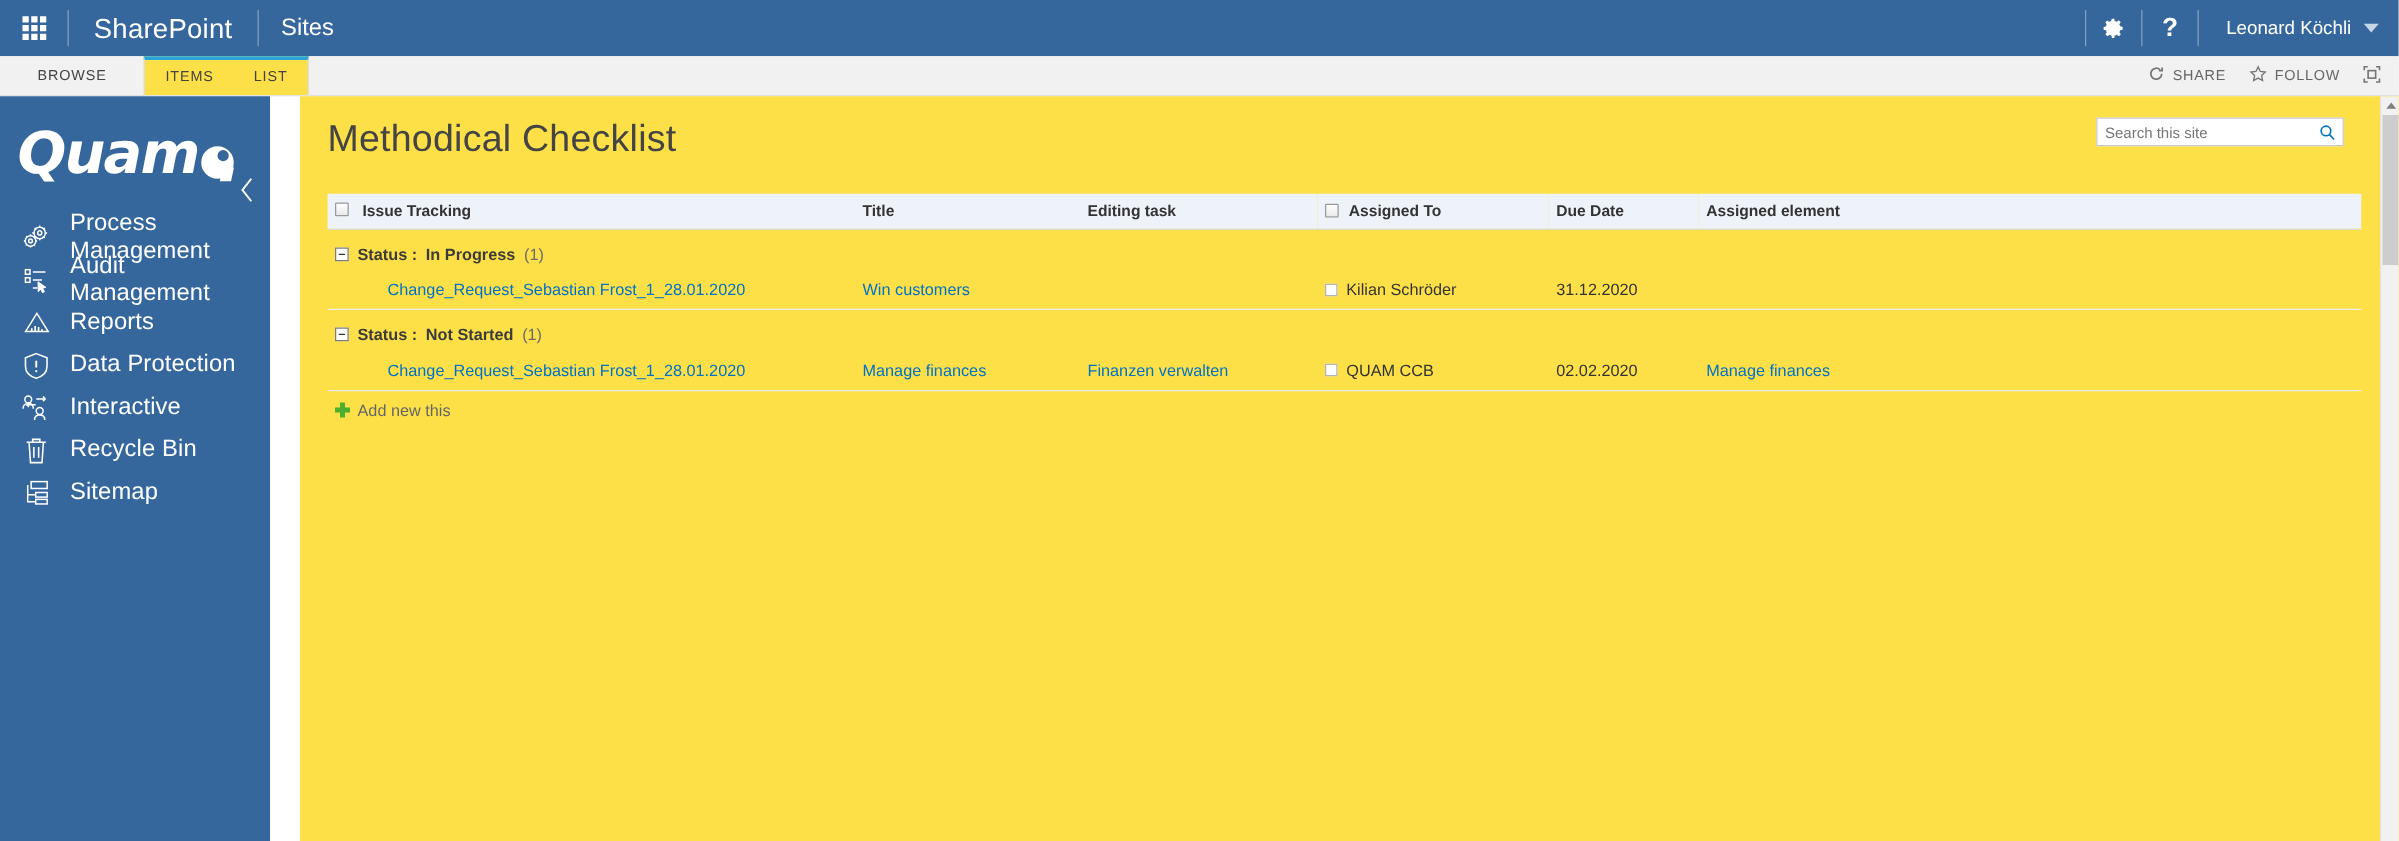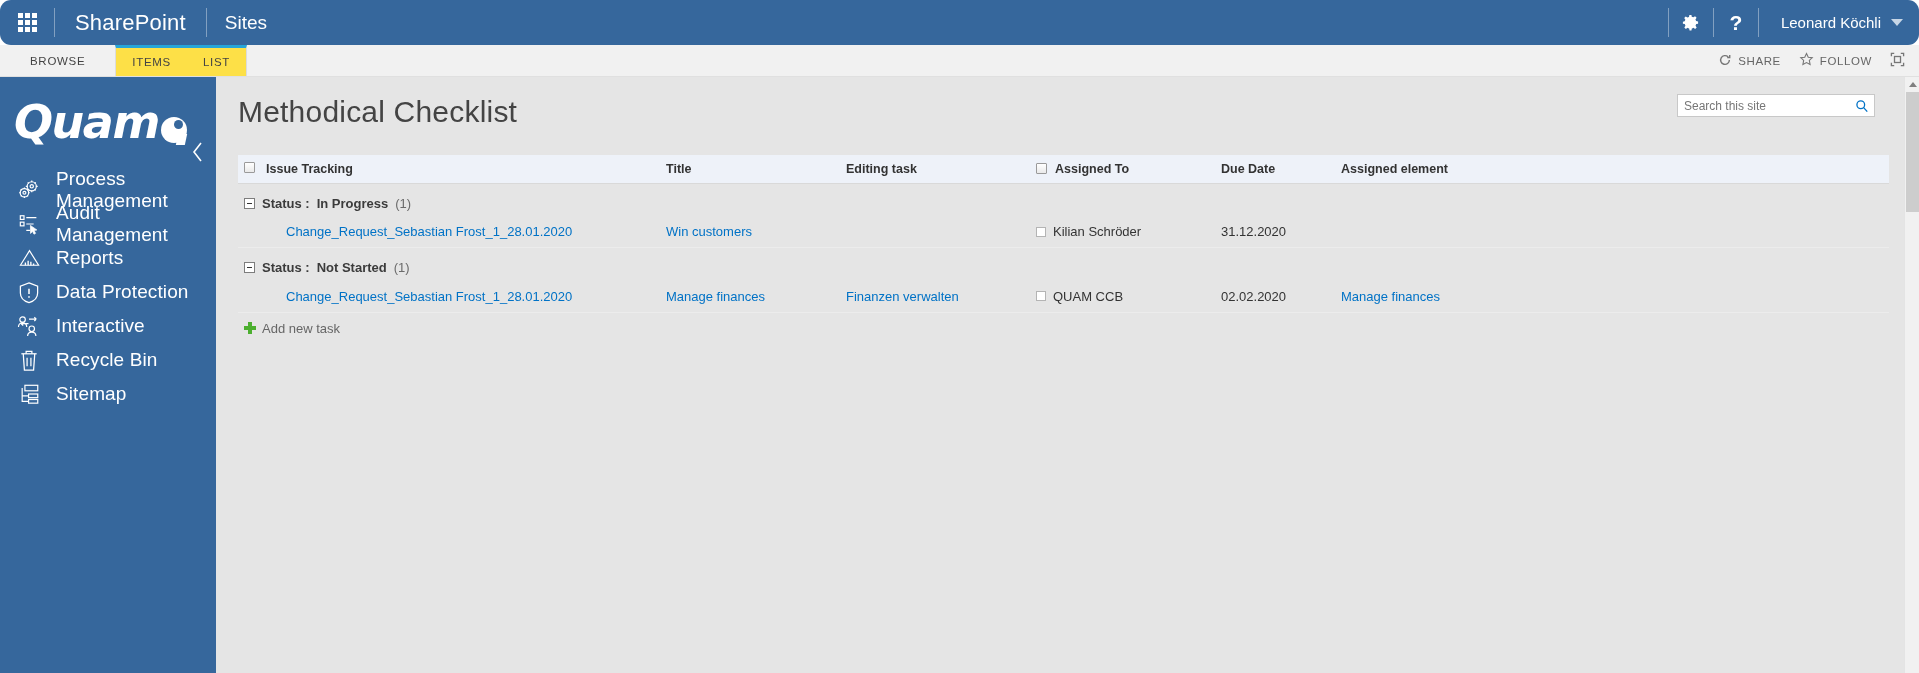--- a/index.html
+++ b/index.html
@@ -10,21 +10,20 @@
     overflow: hidden;
   }
 
   
   .suite-bar {
     height: 45px;
     background: #36679c;
     display: flex;
     align-items: stretch;
     color: #ffffff;
-    border-radius: 11px;
   }
   .waffle {
     width: 54px;
     display: flex; align-items: center; justify-content: center;
     cursor: pointer;
   }
   .waffle-grid {
     display: grid;
     grid-template-columns: repeat(3, 5px);
     grid-template-rows: repeat(3, 5px);
@@ -180,23 +179,24 @@
   .nav-icon {
     width: 26px; height: 26px;
     display: flex; align-items: center; justify-content: center;
     flex: 0 0 26px;
   }
   .nav-label { font-size: 19px; letter-spacing: 0.1px; }
 
   
   .content {
     flex: 1 1 auto;
-    background: #e5e5e5;
+    background: #fde047;
     position: relative;
     overflow: hidden;
+    margin-left: 24px;
   }
   .content-inner { padding: 0 30px 0 22px; }
   .title-row {
     display: flex; align-items: flex-start;
     padding-top: 18px;
     position: relative;
   }
   .page-title {
     font-size: 30px;
     font-weight: 300;
@@ -667,21 +667,21 @@
               <td>
                 <a class="link">Manage finances</a>
               </td>
             </tr>
 
           </tbody>
         </table>
 
         <div class="add-new">
           <span class="plus-icon"></span>
-          <span>Add new task</span>
+          <span>Add new this</span>
         </div>
       </div>
 
     </div>
 
     <div class="scroll-track">
       <div class="scroll-arrow">
         <span class="arrow-up"></span>
       </div>
       <div class="scroll-thumb"></div>

